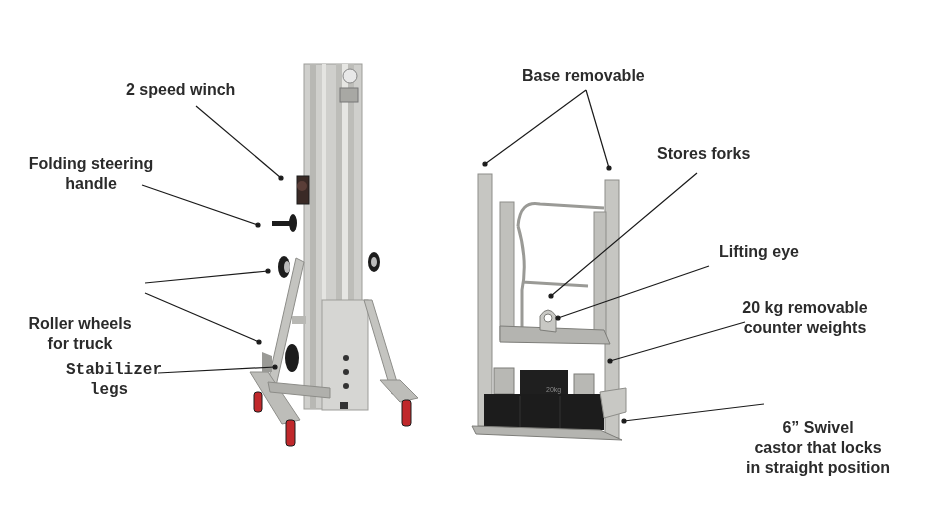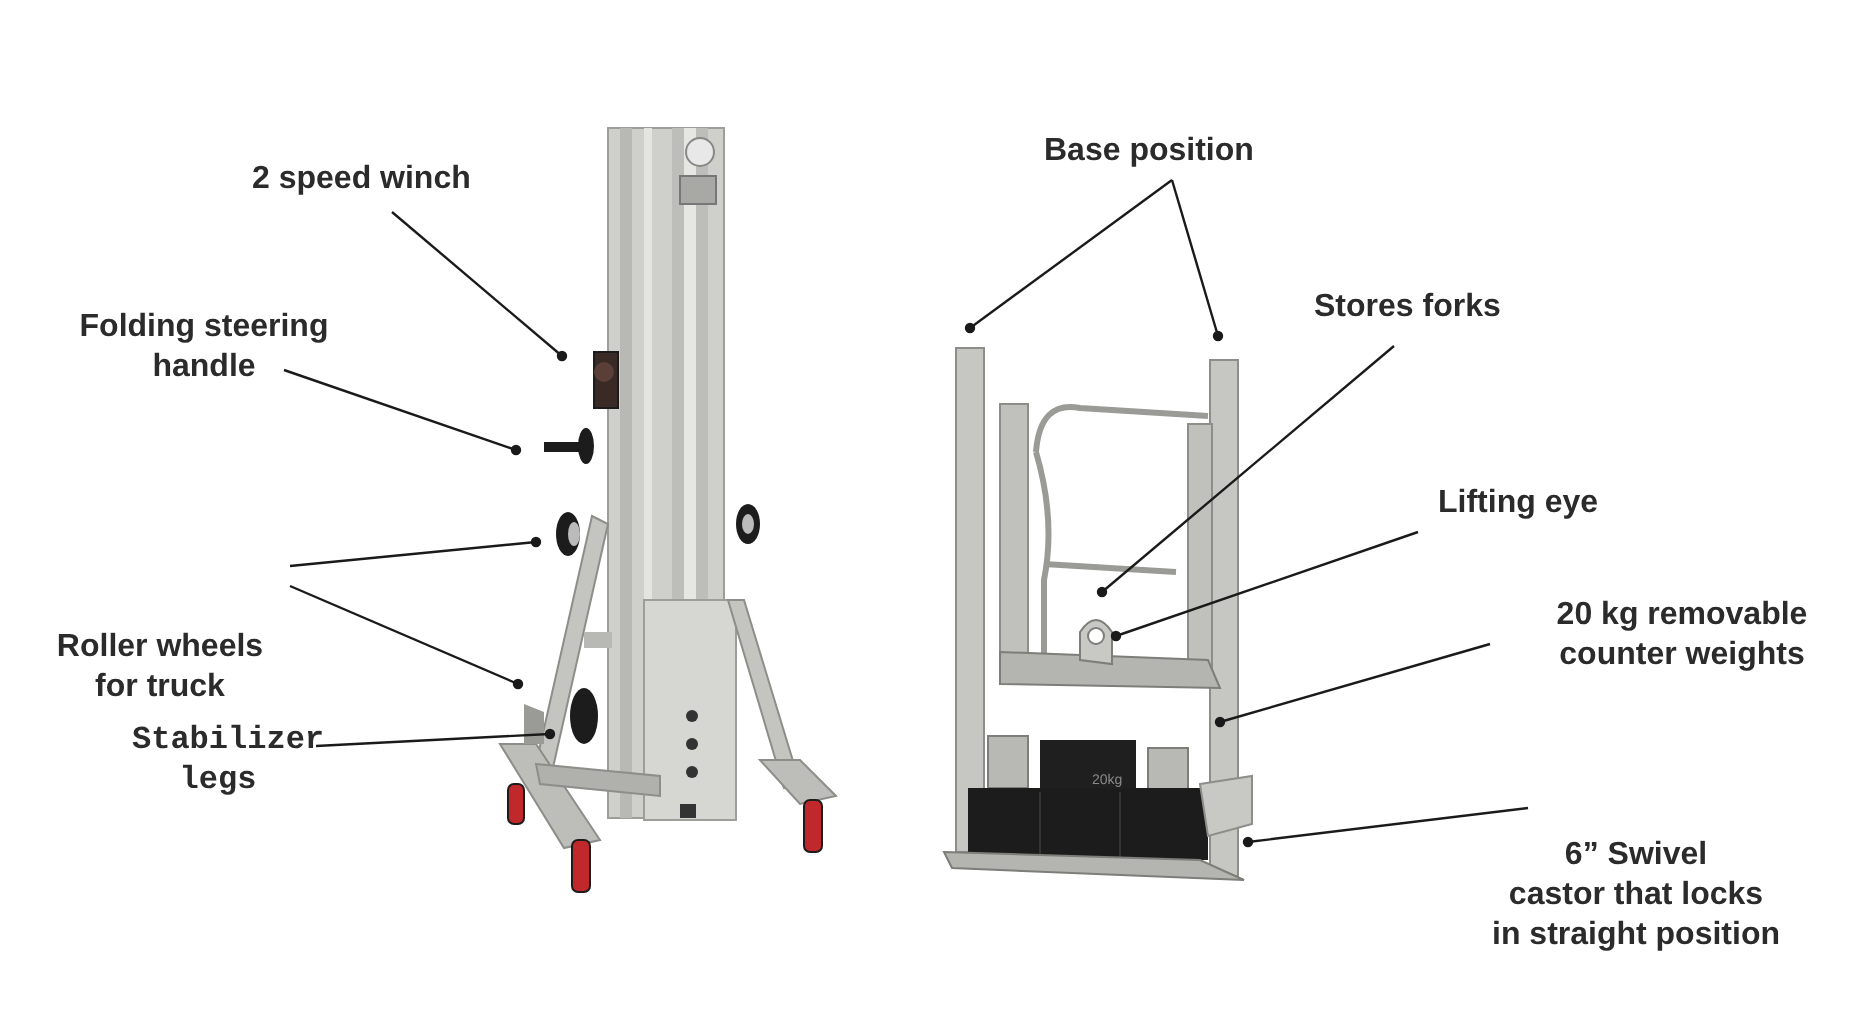--- a/index.html
+++ b/index.html
@@ -110,48 +110,48 @@
       <circle cx="610" cy="361" r="2"></circle>
     <line x1="764" y1="404" x2="624" y2="421"></line>
       <circle cx="624" cy="421" r="2"></circle>
   </g>
 </svg>
 
 <div class="label" style="left:126px; top:80px;">
   <div>2 speed winch</div>
 </div>
 
-<div class="label" style="left:32px; top:154px; width:140px;">
+<div class="label" style="left:21px; top:154px; width:140px;">
   <div>Folding steering</div>
   <div>handle</div>
 </div>
 
 <div class="label" style="left:20px; top:268px; width:120px;margin-top:46px;">
   <div>Roller wheels</div>
   <div>for truck</div>
 </div>
 
 <div class="label" style="left:66px; top:360px; width:86px;font-family:Liberation Mono, monospace;">
   <div>Stabilizer</div>
   <div>legs</div>
 </div>
 
 <div class="label" style="left:522px; top:66px;">
-  <div>Base position</div>
+  <div>Base removable</div>
 </div>
 
 <div class="label" style="left:657px; top:144px;">
   <div>Stores forks</div>
 </div>
 
 <div class="label" style="left:719px; top:242px;text-align:center;">
   <div>Lifting eye</div>
 </div>
 
-<div class="label" style="left:770px; top:298px; width:142px;">
+<div class="label" style="left:734px; top:298px; width:142px;">
   <div>20 kg removable</div>
   <div>counter weights</div>
 </div>
 
 <div class="label" style="left:736px; top:390px; width:164px;margin-top:28px;">
   <div>6” Swivel</div>
   <div>castor that locks</div>
   <div>in straight position</div>
 </div>
 

